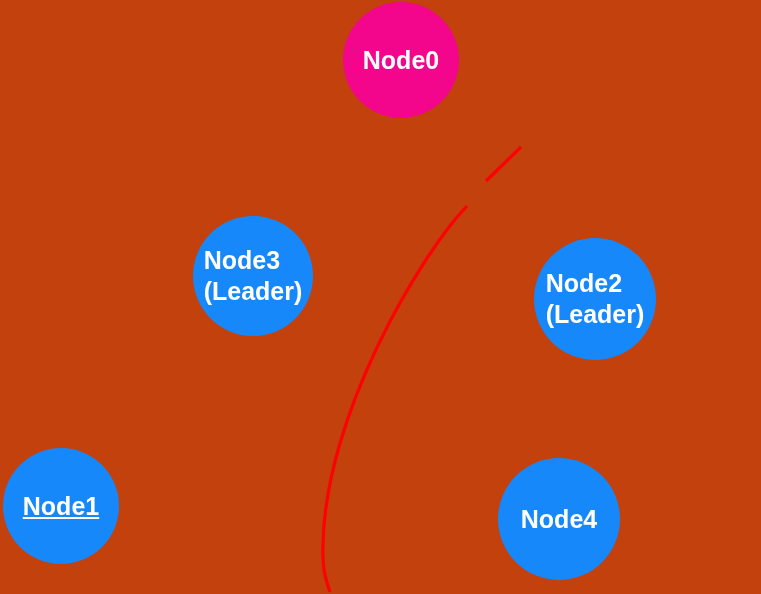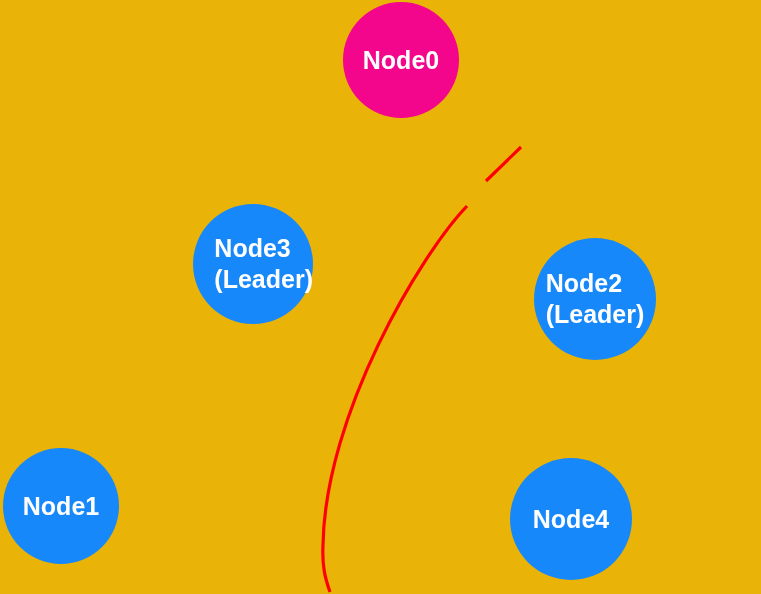--- a/index.html
+++ b/index.html
@@ -34,45 +34,45 @@
     color: #ffffff;
     font-size: 25px;
     font-weight: bold;
     line-height: 31px;
     white-space: nowrap;
   }
 </style>
 </head>
 <body>
 
-<div id="diagram-canvas" style="width: 761px; height: 594px; background: #eab308;">
+<div id="diagram-canvas" style="width: 761px; height: 594px; background: #c2410c;">
   <svg id="partition-svg" xmlns="http://www.w3.org/2000/svg" viewBox="0 0 761 594">
       <path d="M 521 147 L 486 181" fill="none" stroke="#FF0000" stroke-width="3.2"></path>
       <path d="M 467 206 C 420 255 325 415 323 545 C 322 566 325 578 330 592" fill="none" stroke="#FF0000" stroke-width="3.2"></path>
     </svg>
 <div class="node" style="left: 343px; top: 2px; width: 116px; height: 116px; background: rgb(243, 5, 140);">
       <div class="node-label-block" style="color: rgb(255, 255, 255);">
         <div>Node0</div>
       </div>
     </div>
-    <div class="node" style="left: 193px; top: 204px; width: 120px; height: 120px; background: rgb(23, 136, 250); justify-content: flex-end;">
+    <div class="node" style="left: 193px; top: 216px; width: 120px; height: 120px; background: rgb(23, 136, 250);">
       <div class="node-label-block" style="color: rgb(255, 255, 255);">
         <div>Node3</div>
         <div>(Leader)</div>
       </div>
     </div>
     <div class="node" style="left: 534px; top: 238px; width: 122px; height: 122px; background: rgb(23, 136, 250);">
       <div class="node-label-block" style="color: rgb(255, 255, 255);">
         <div>Node2</div>
         <div>(Leader)</div>
       </div>
     </div>
     <div class="node" style="left: 3px; top: 448px; width: 116px; height: 116px; background: rgb(23, 136, 250);">
-      <div class="node-label-block" style="color: rgb(255, 255, 255);">
+      <div class="node-label-block" style="color: rgb(255, 255, 255); text-decoration: underline;">
         <div>Node1</div>
       </div>
     </div>
-    <div class="node" style="left: 510px; top: 458px; width: 122px; height: 122px; background: rgb(23, 136, 250);">
+    <div class="node" style="left: 498px; top: 458px; width: 122px; height: 122px; background: rgb(23, 136, 250);">
       <div class="node-label-block" style="color: rgb(255, 255, 255);">
         <div>Node4</div>
       </div>
     </div>
   </div>
 
 </body></html>

